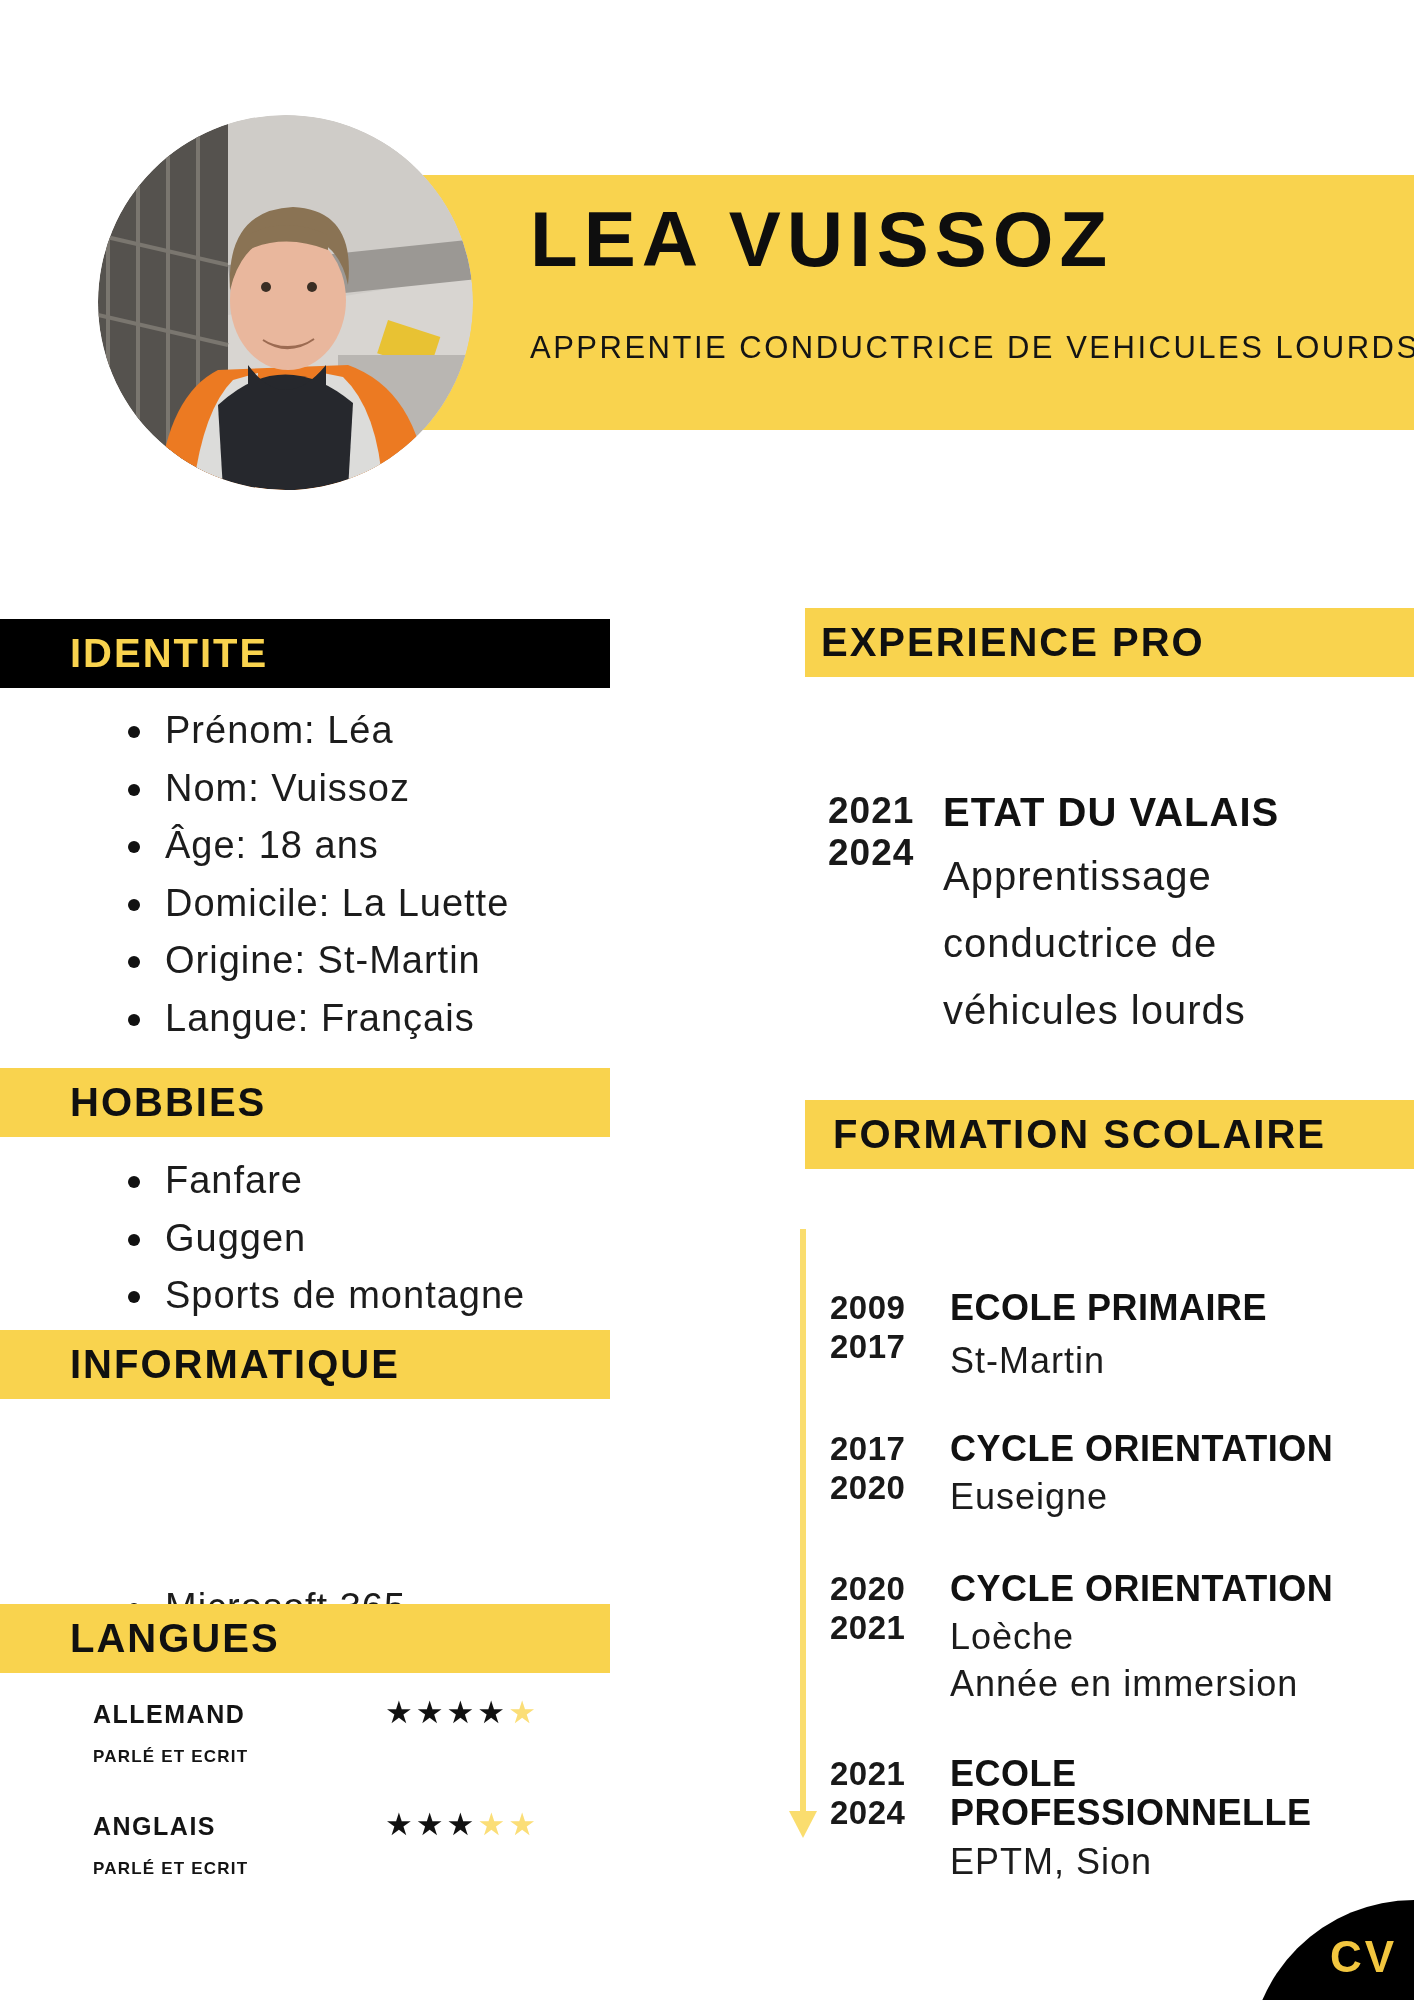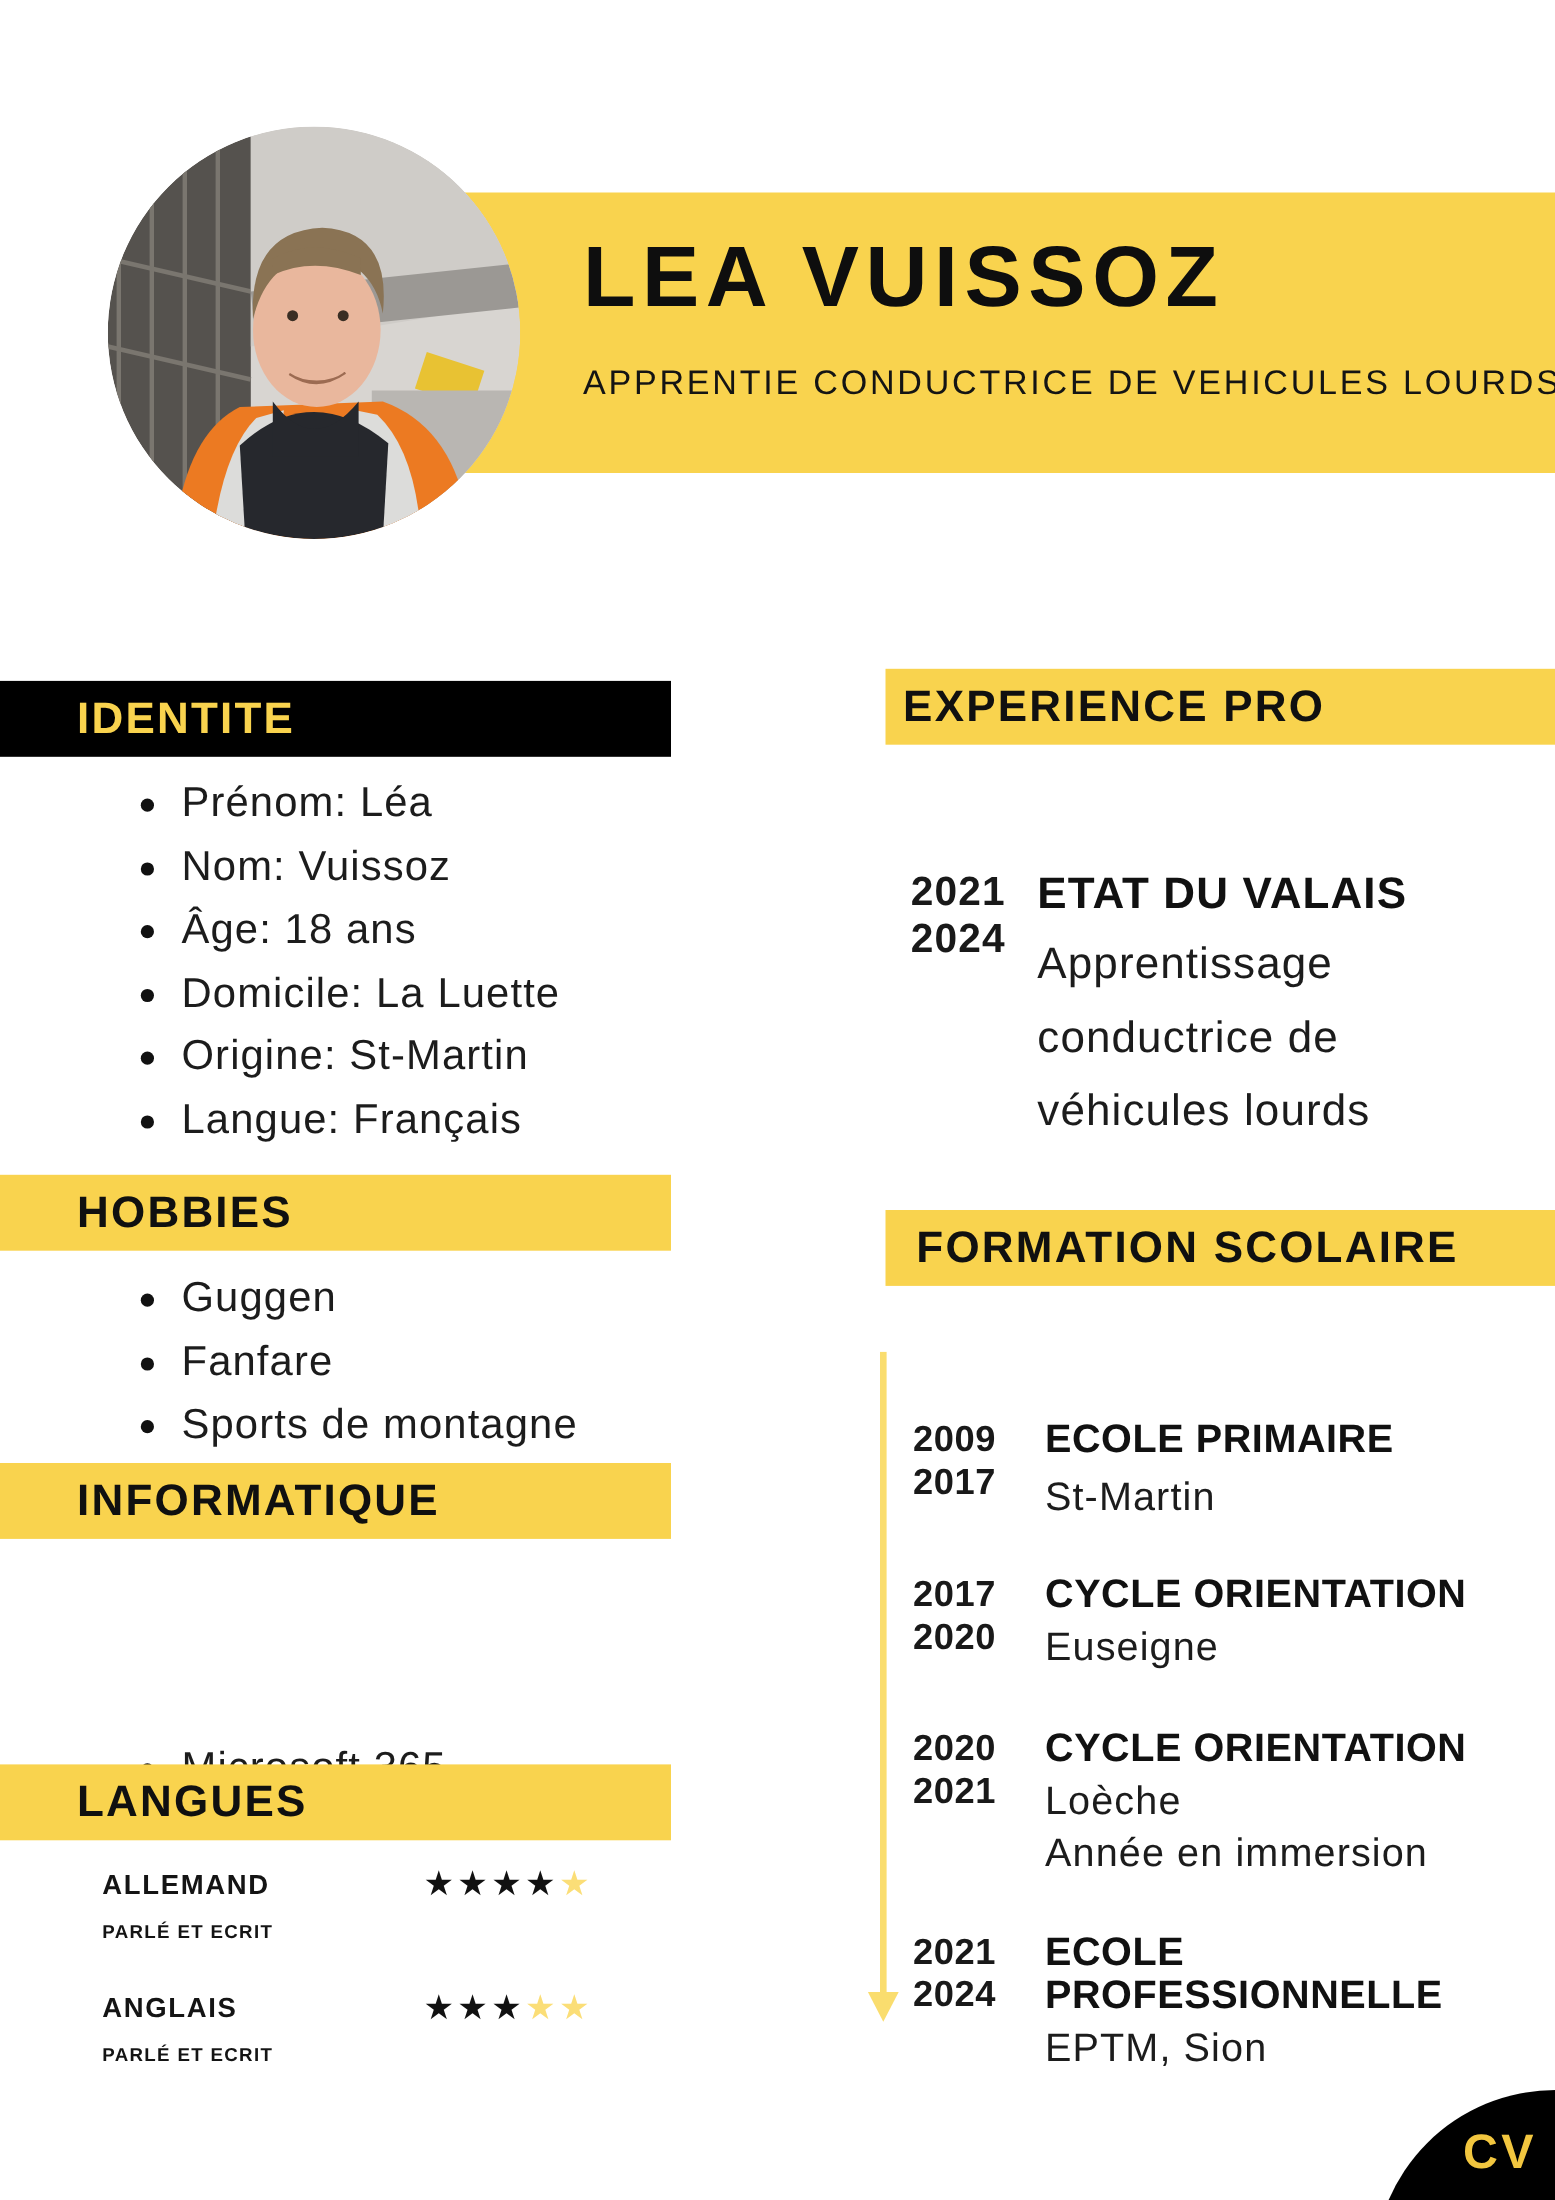--- a/index.html
+++ b/index.html
@@ -18,21 +18,21 @@
     left:270px;top:175px;width:1144px;height:255px;
     background:#F9D34E;
   }
   #profile-photo{
     left:98px;top:115px;width:375px;height:375px;
     border-radius:50%;overflow:hidden;
   }
   #page-title{
     left:530px;top:200px;
     font-size:78px;font-weight:700;letter-spacing:6px;
-    line-height:1;color:#0e0e0e;white-space:nowrap;margin-top:12px;
+    line-height:1;color:#0e0e0e;white-space:nowrap;
   }
   #page-subtitle{
     left:530px;top:330px;
     font-size:31px;font-weight:400;letter-spacing:2.5px;
     color:#141414;white-space:nowrap;
   }
 
   
   .left-banner{
     left:0;width:610px;height:69px;
@@ -220,22 +220,22 @@
     <li>Âge: 18 ans</li>
     <li>Domicile: La Luette</li>
     <li>Origine: St-Martin</li>
     <li>Langue: Français</li>
   </ul>
 
   <div class="abs left-banner yellow-banner" id="hobbies-banner">
     <span>HOBBIES</span>
   </div>
   <ul class="abs bullet-list" id="hobbies-list">
+    <li>Fanfare</li>
     <li>Guggen</li>
-    <li>Fanfare</li>
     <li>Sports de montagne</li>
   </ul>
 
   <div class="abs left-banner yellow-banner" id="informatique-banner">
     <span>INFORMATIQUE</span>
   </div>
   <ul class="abs bullet-list" id="informatique-list">
     <li>Microsoft 365</li>
   </ul>
 

